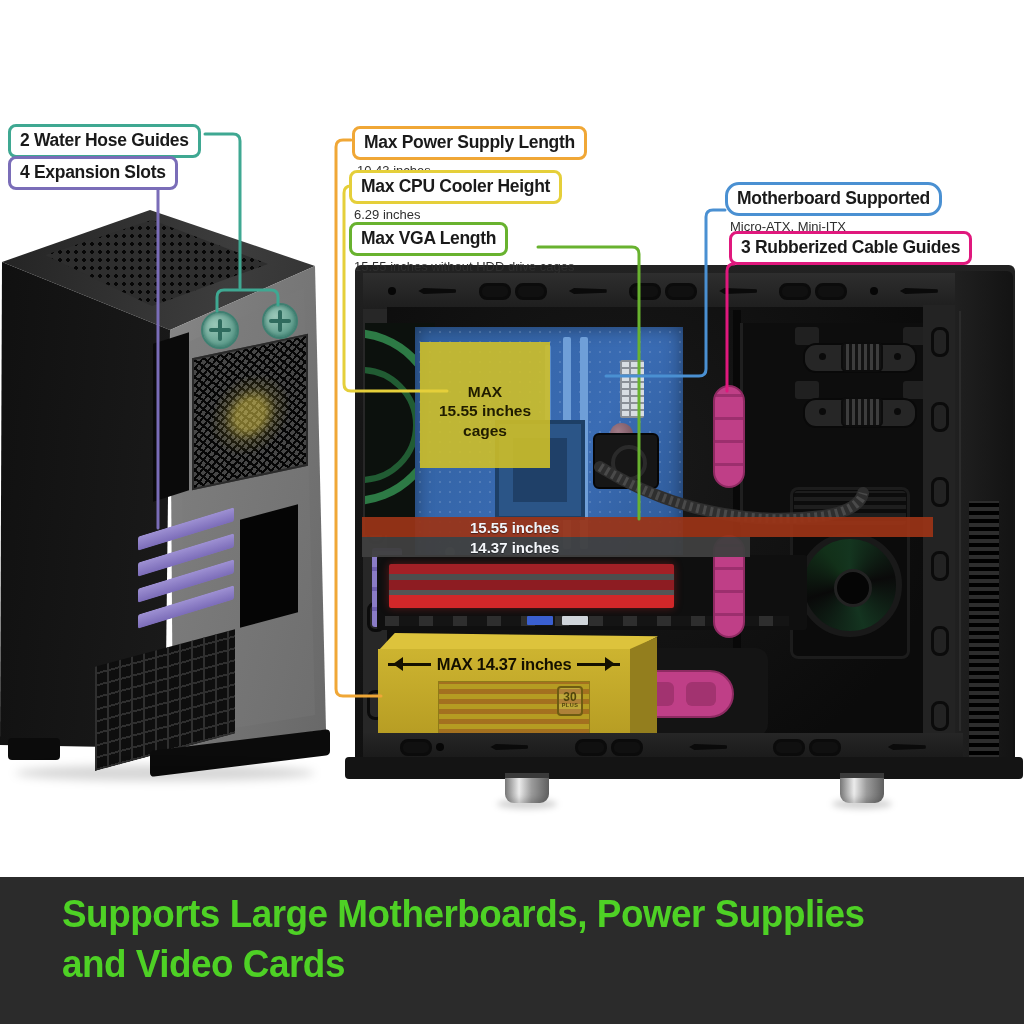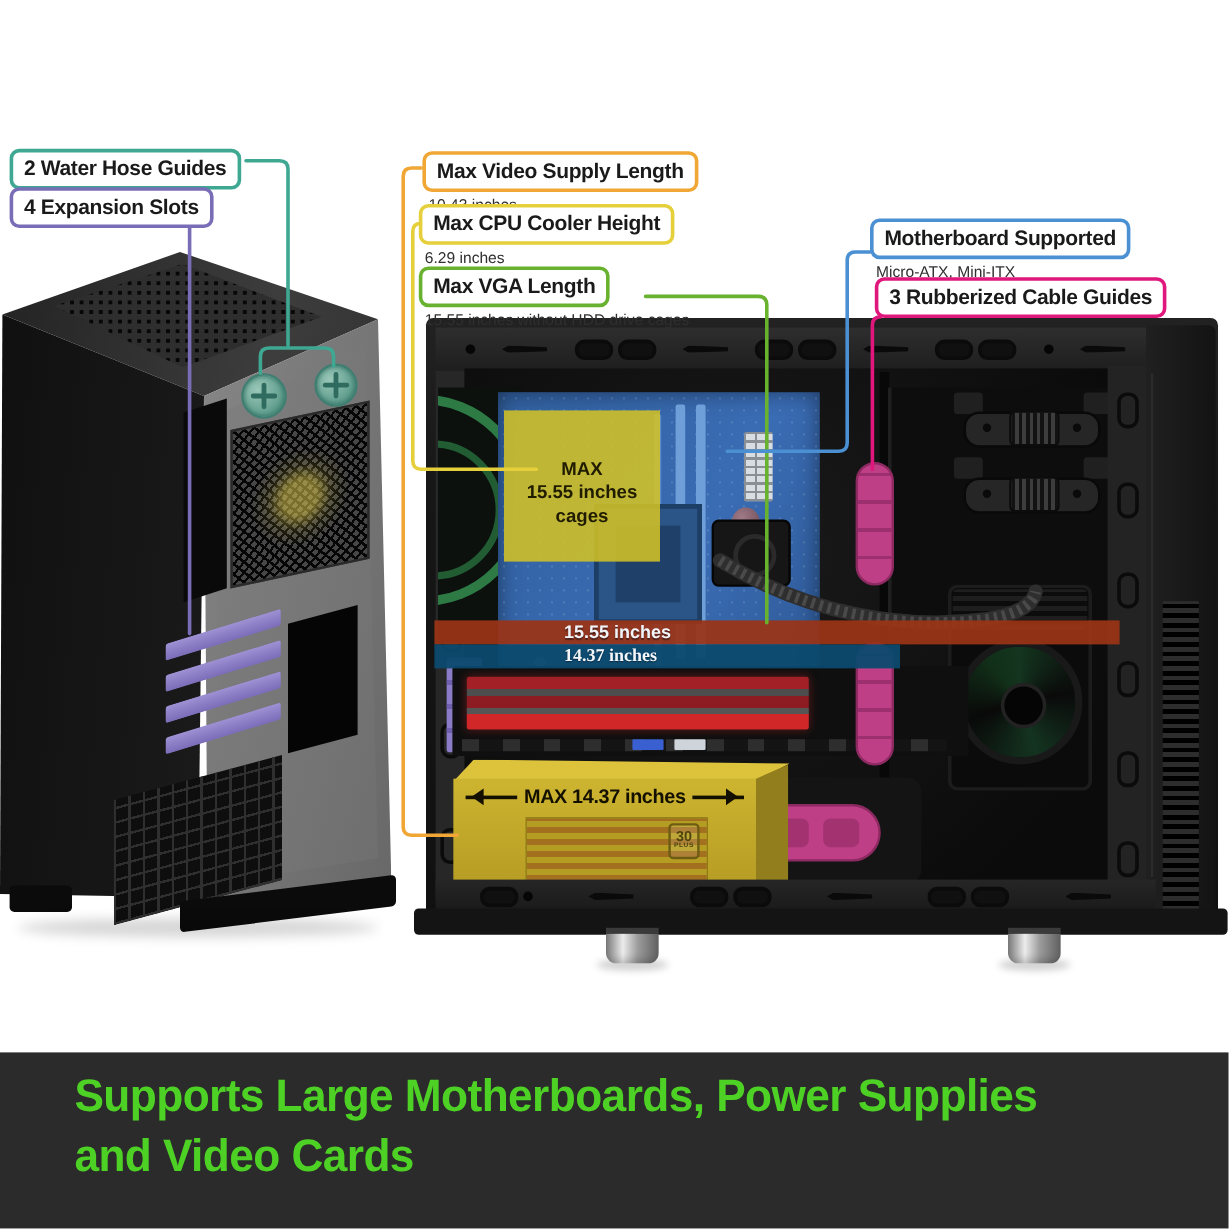--- a/index.html
+++ b/index.html
@@ -375,21 +375,21 @@
     <div class="rc-base"></div>
     <div class="rc-foot rc-f1 sub"></div>
     <div class="rc-foot rc-f2 sub"></div>
     <div class="rc-fshadow rc-s1 sub"></div>
     <div class="rc-fshadow rc-s2 sub"></div>
   </div>
 
   <div class="bar bar-top" style="background-color: rgb(155, 52, 23);">
     <span>15.55 inches</span>
   </div>
-  <div class="bar bar-bottom" style="background-color: #0c4a6e; font-family: Liberation Serif, serif;">
+  <div class="bar bar-bottom" style="background-color: #404040;">
     <span>14.37 inches</span>
   </div>
 
   <svg class="lines" width="1024" height="900" viewBox="0 0 1024 900">
     <path d="M 205 134 H 233 Q 240 134 240 141 V 288" stroke="#3fa892"></path>
     <path d="M 217 311 V 297 Q 217 290 224 290 H 271 Q 278 290 278 297 V 305" stroke="#3fa892"></path>
     <path d="M 158 188 V 528" stroke="#7a6db8"></path>
     <path d="M 351 140 H 343 Q 336 140 336 147 V 689 Q 336 696 343 696 H 381" stroke="#f0a736"></path>
     <path d="M 351 186 Q 344 186 344 193 V 384 Q 344 391 351 391 H 447" stroke="#e5cf3a"></path>
     <path d="M 538 247 H 632 Q 639 247 639 254 V 519" stroke="#68b22f"></path>
@@ -397,33 +397,33 @@
     <path d="M 734 264 Q 727 264 727 271 V 391" stroke="#e0187d"></path>
   </svg>
 
   <div class="callout" style="left:8px;top:124px;">
     <span class="c-box" style="border-color: rgb(63, 168, 146); text-align: center;">2 Water Hose Guides</span>
   </div>
   <div class="callout" style="left:8px;top:156px;">
     <span class="c-box" style="border-color: rgb(122, 109, 184);">4 Expansion Slots</span>
   </div>
   <div class="callout" style="left:352px;top:126px;">
-    <span class="c-box" style="border-color: rgb(240, 167, 54);">Max Video Supply Length</span>
+    <span class="c-box" style="border-color: rgb(240, 167, 54);">Max Power Supply Length</span>
     <div class="c-sub">10.43 inches</div>
   </div>
   <div class="callout" style="left:349px;top:170px;">
     <span class="c-box" style="border-color: rgb(229, 207, 58);">Max CPU Cooler Height</span>
     <div class="c-sub">6.29 inches</div>
   </div>
   <div class="callout" style="left:349px;top:222px;">
     <span class="c-box" style="border-color: rgb(104, 178, 47);">Max VGA Length</span>
     <div class="c-sub">15.55 inches without HDD drive cages</div>
   </div>
   <div class="callout" style="left:725px;top:182px;">
-    <span class="c-box" style="border-color: rgb(74, 144, 210);">Motherboard Supported</span>
+    <span class="c-box" style="border-color: rgb(74, 144, 210); border-radius: 14px;">Motherboard Supported</span>
     <div class="c-sub">Micro-ATX, Mini-ITX</div>
   </div>
   <div class="callout" style="left:729px;top:231px;">
     <span class="c-box" style="border-color: rgb(224, 24, 125);">3 Rubberized Cable Guides</span>
   </div>
 
   <div class="banner" style="background-color: rgb(43, 43, 43);">
     <div class="banner-line bl1" style="color: rgb(78, 209, 37);">Supports Large Motherboards, Power Supplies</div>
     <div class="banner-line bl2" style="color: rgb(78, 209, 37);">and Video Cards</div>
   </div>

